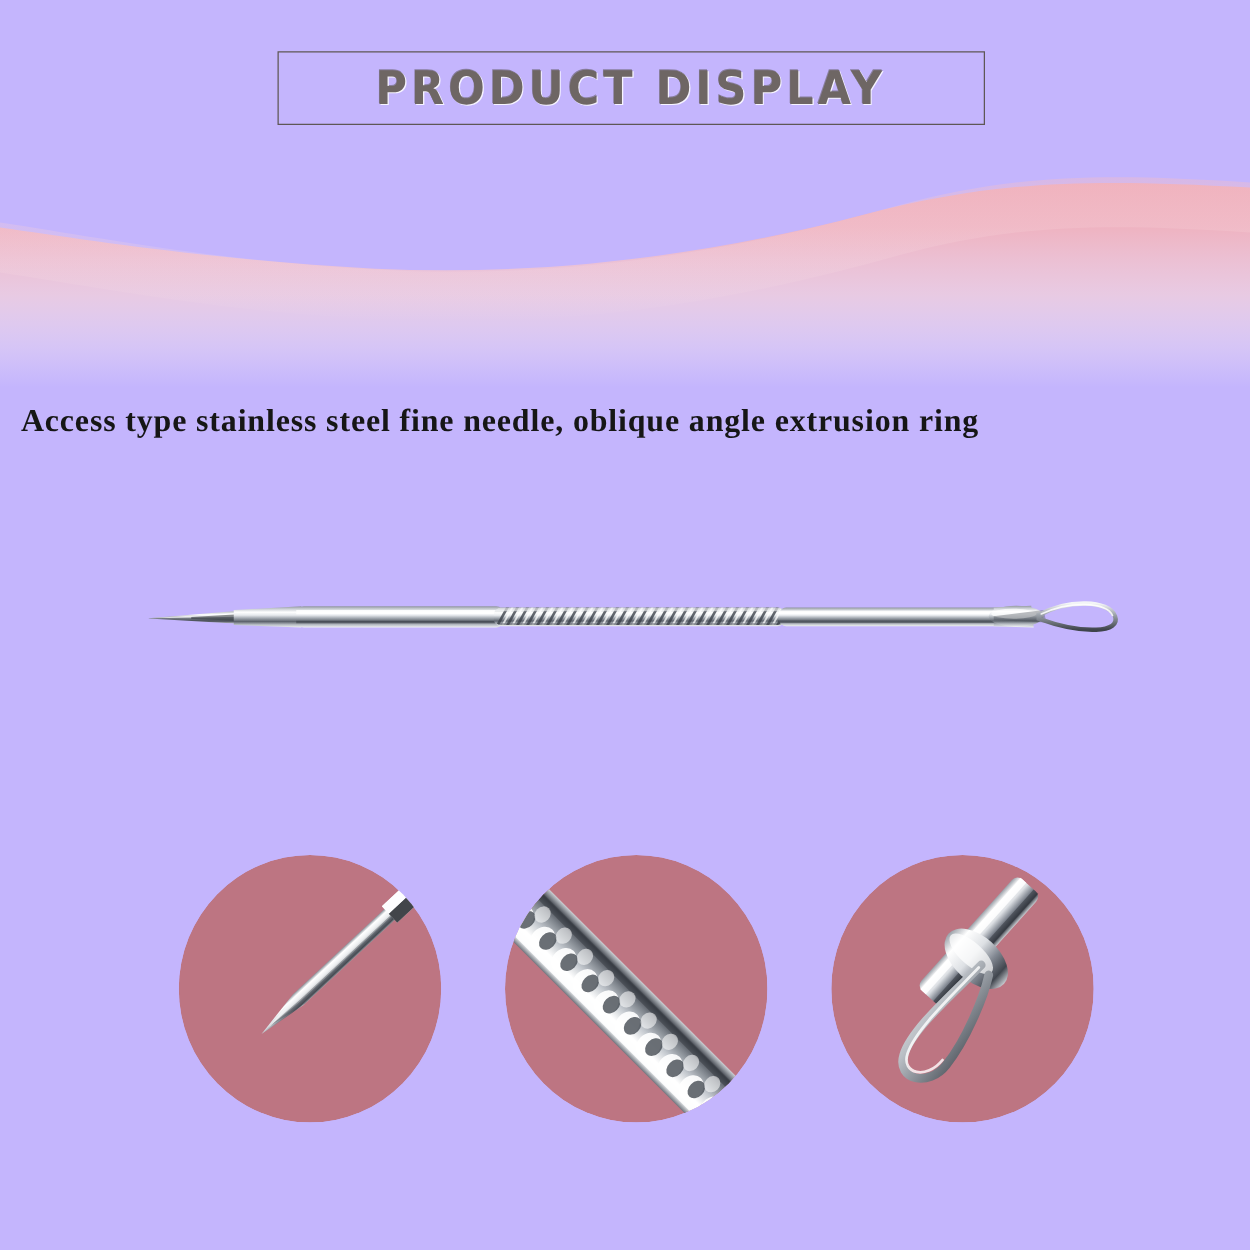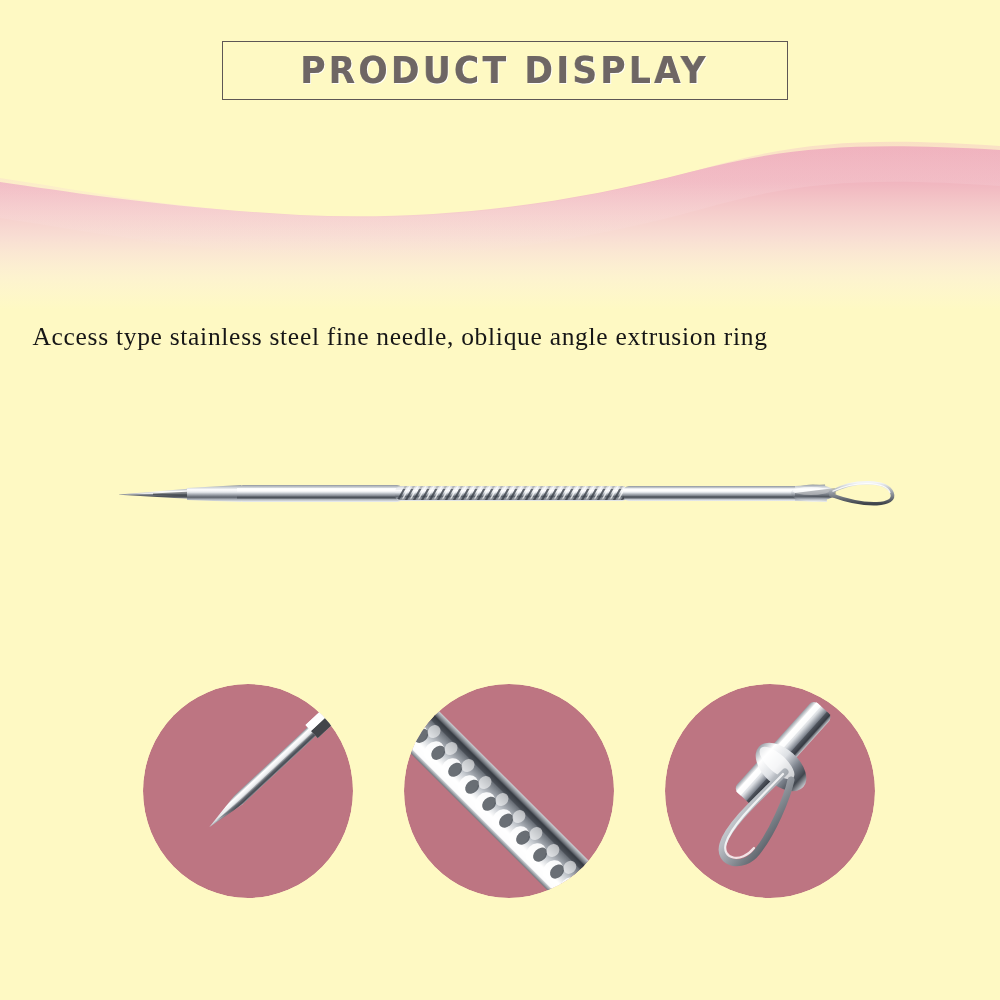--- a/index.html
+++ b/index.html
@@ -11,21 +11,21 @@
     height: 1000px;
     overflow: hidden;
     font-family: "Liberation Sans", sans-serif;
     background: #fcefee;
   }
 
   #page {
     position: relative;
     width: 1000px;
     height: 1000px;
-    background: #fef9c3;
+    background: #c4b5fd;
     overflow: hidden;
   }
 
   
   .wave-layer {
     position: absolute;
     left: 0;
     top: 120px;
     width: 1000px;
     height: 190px;
@@ -59,21 +59,21 @@
   }
 
   
   .subtitle {
     position: absolute;
     left: 0;
     top: 322px;
     width: 800px;
     text-align: center;
     font-family: "Liberation Serif", serif;
-    font-weight: 400;
+    font-weight: 700;
     font-size: 25.5px;
     letter-spacing: 0.7px;
     color: #161616;
     white-space: nowrap;
   }
 
   
   .hero-tool {
     position: absolute;
     left: 95px;

